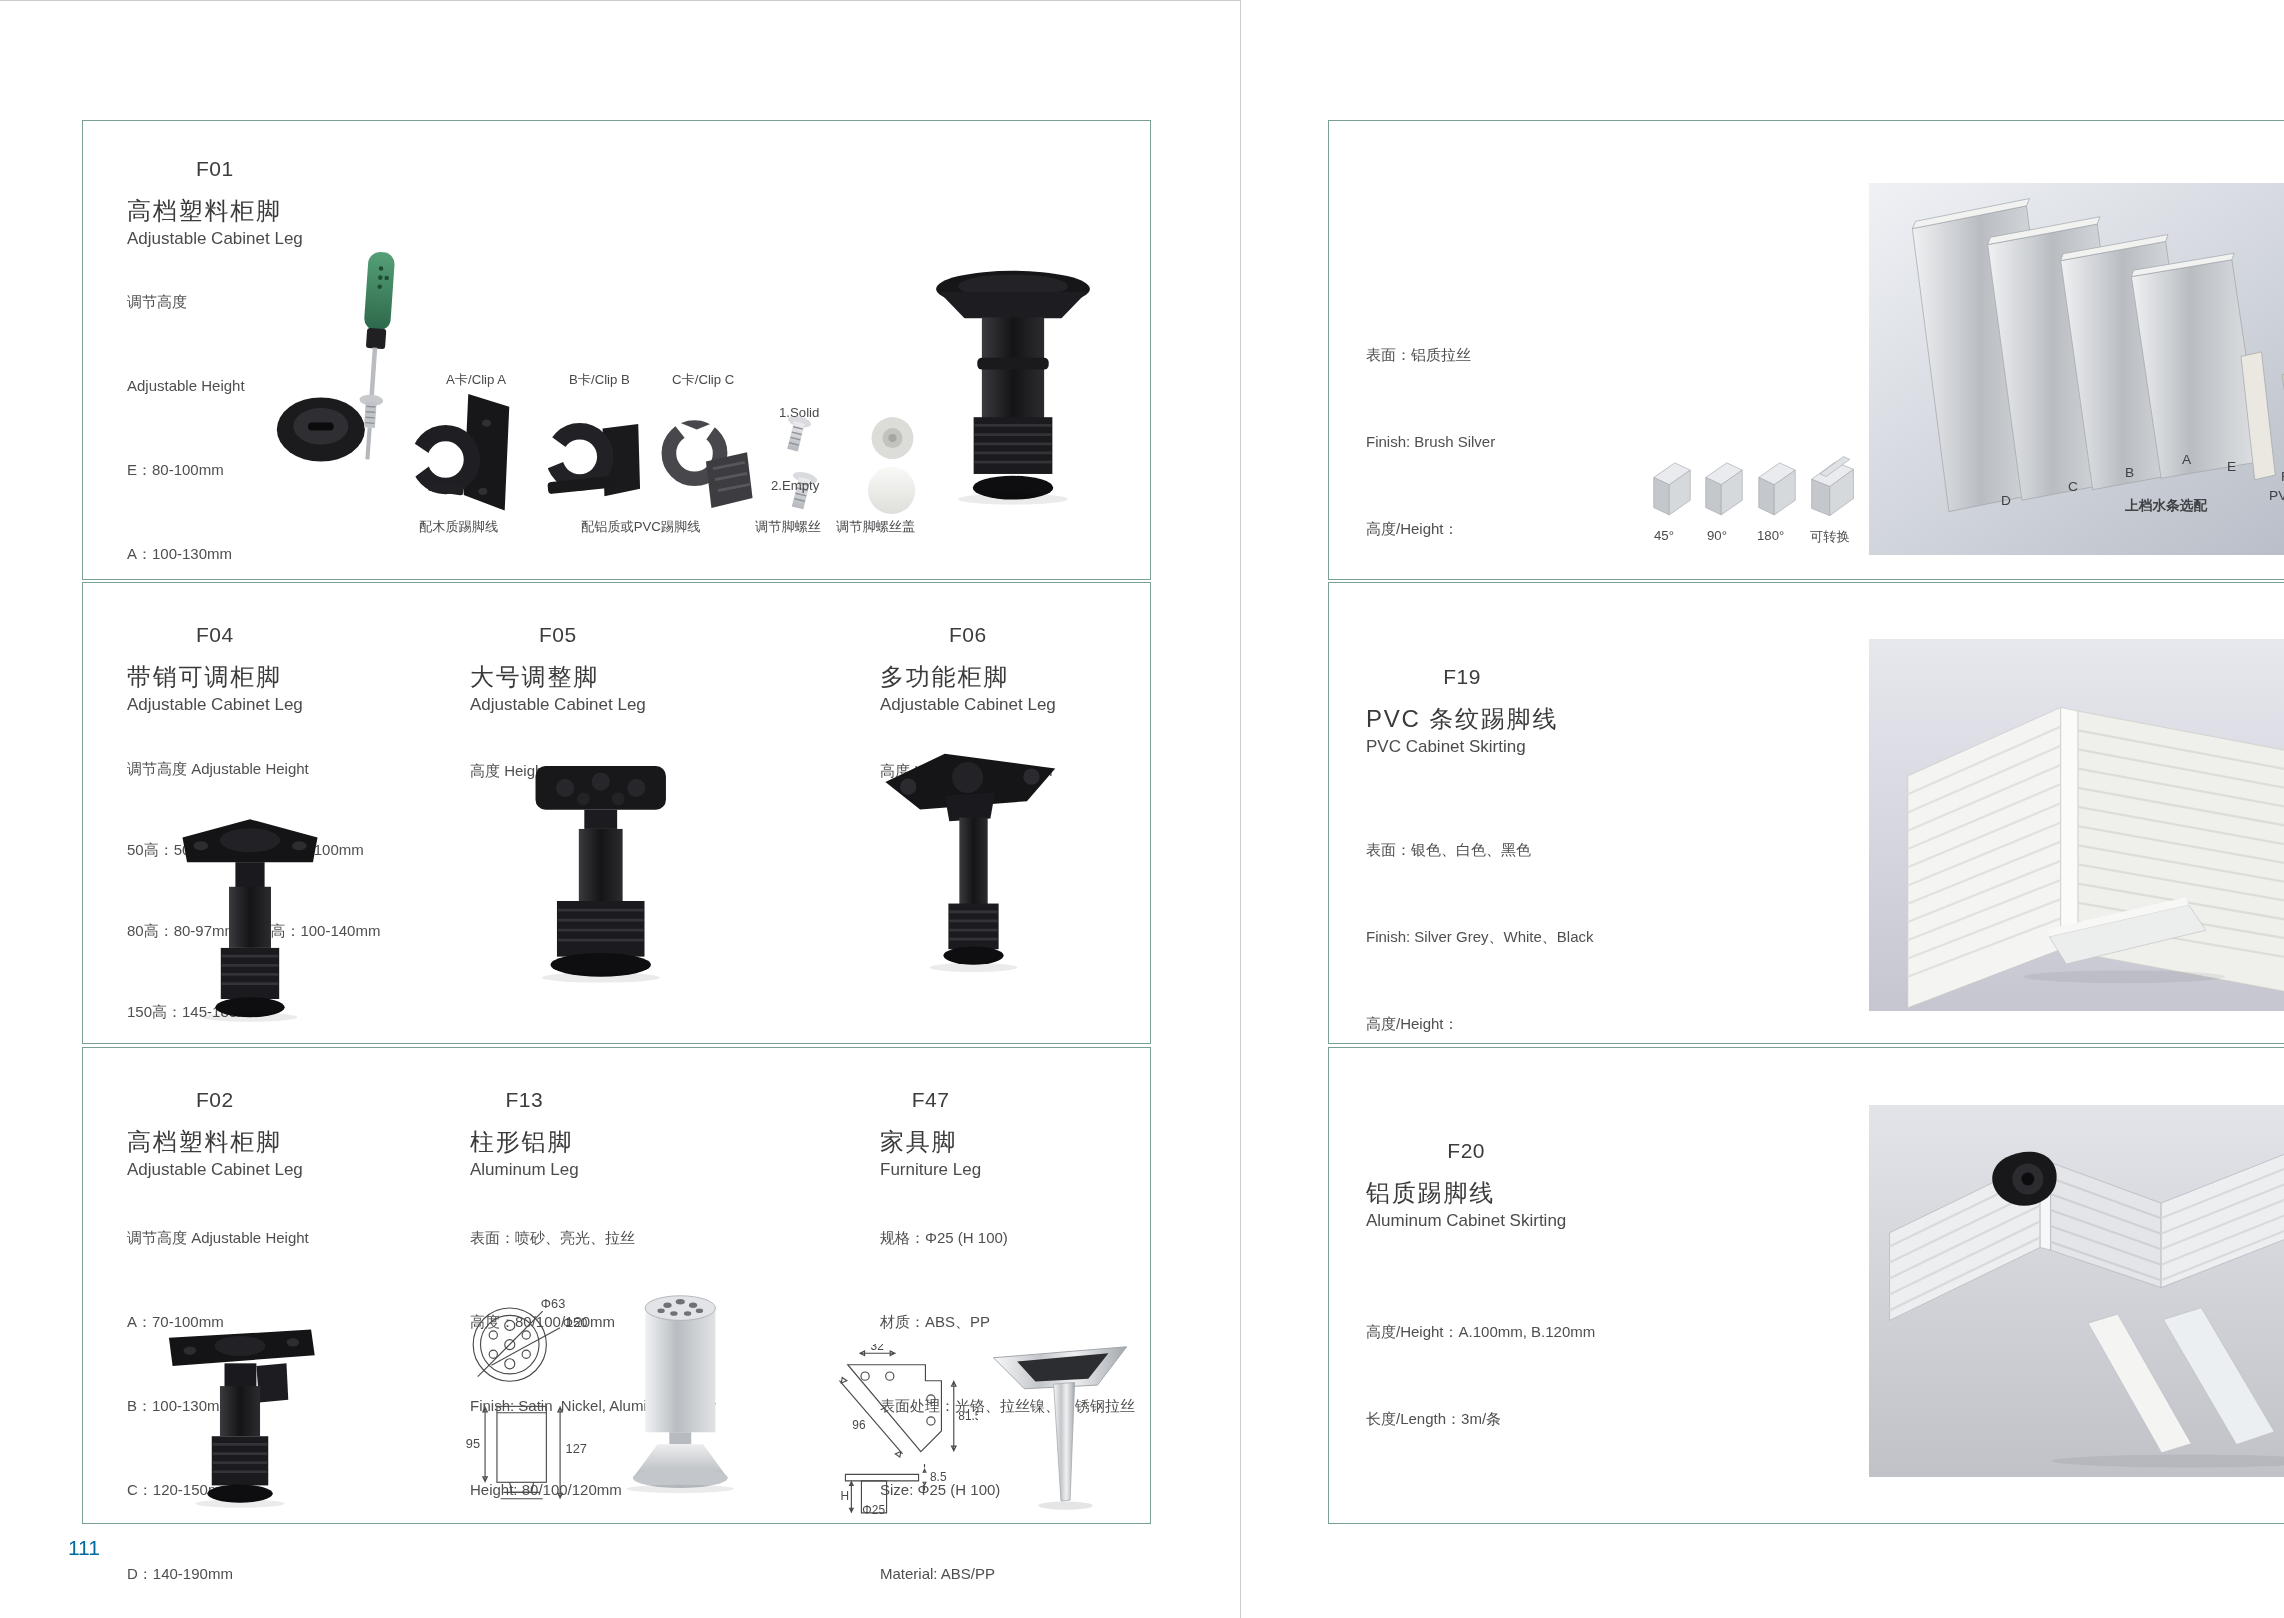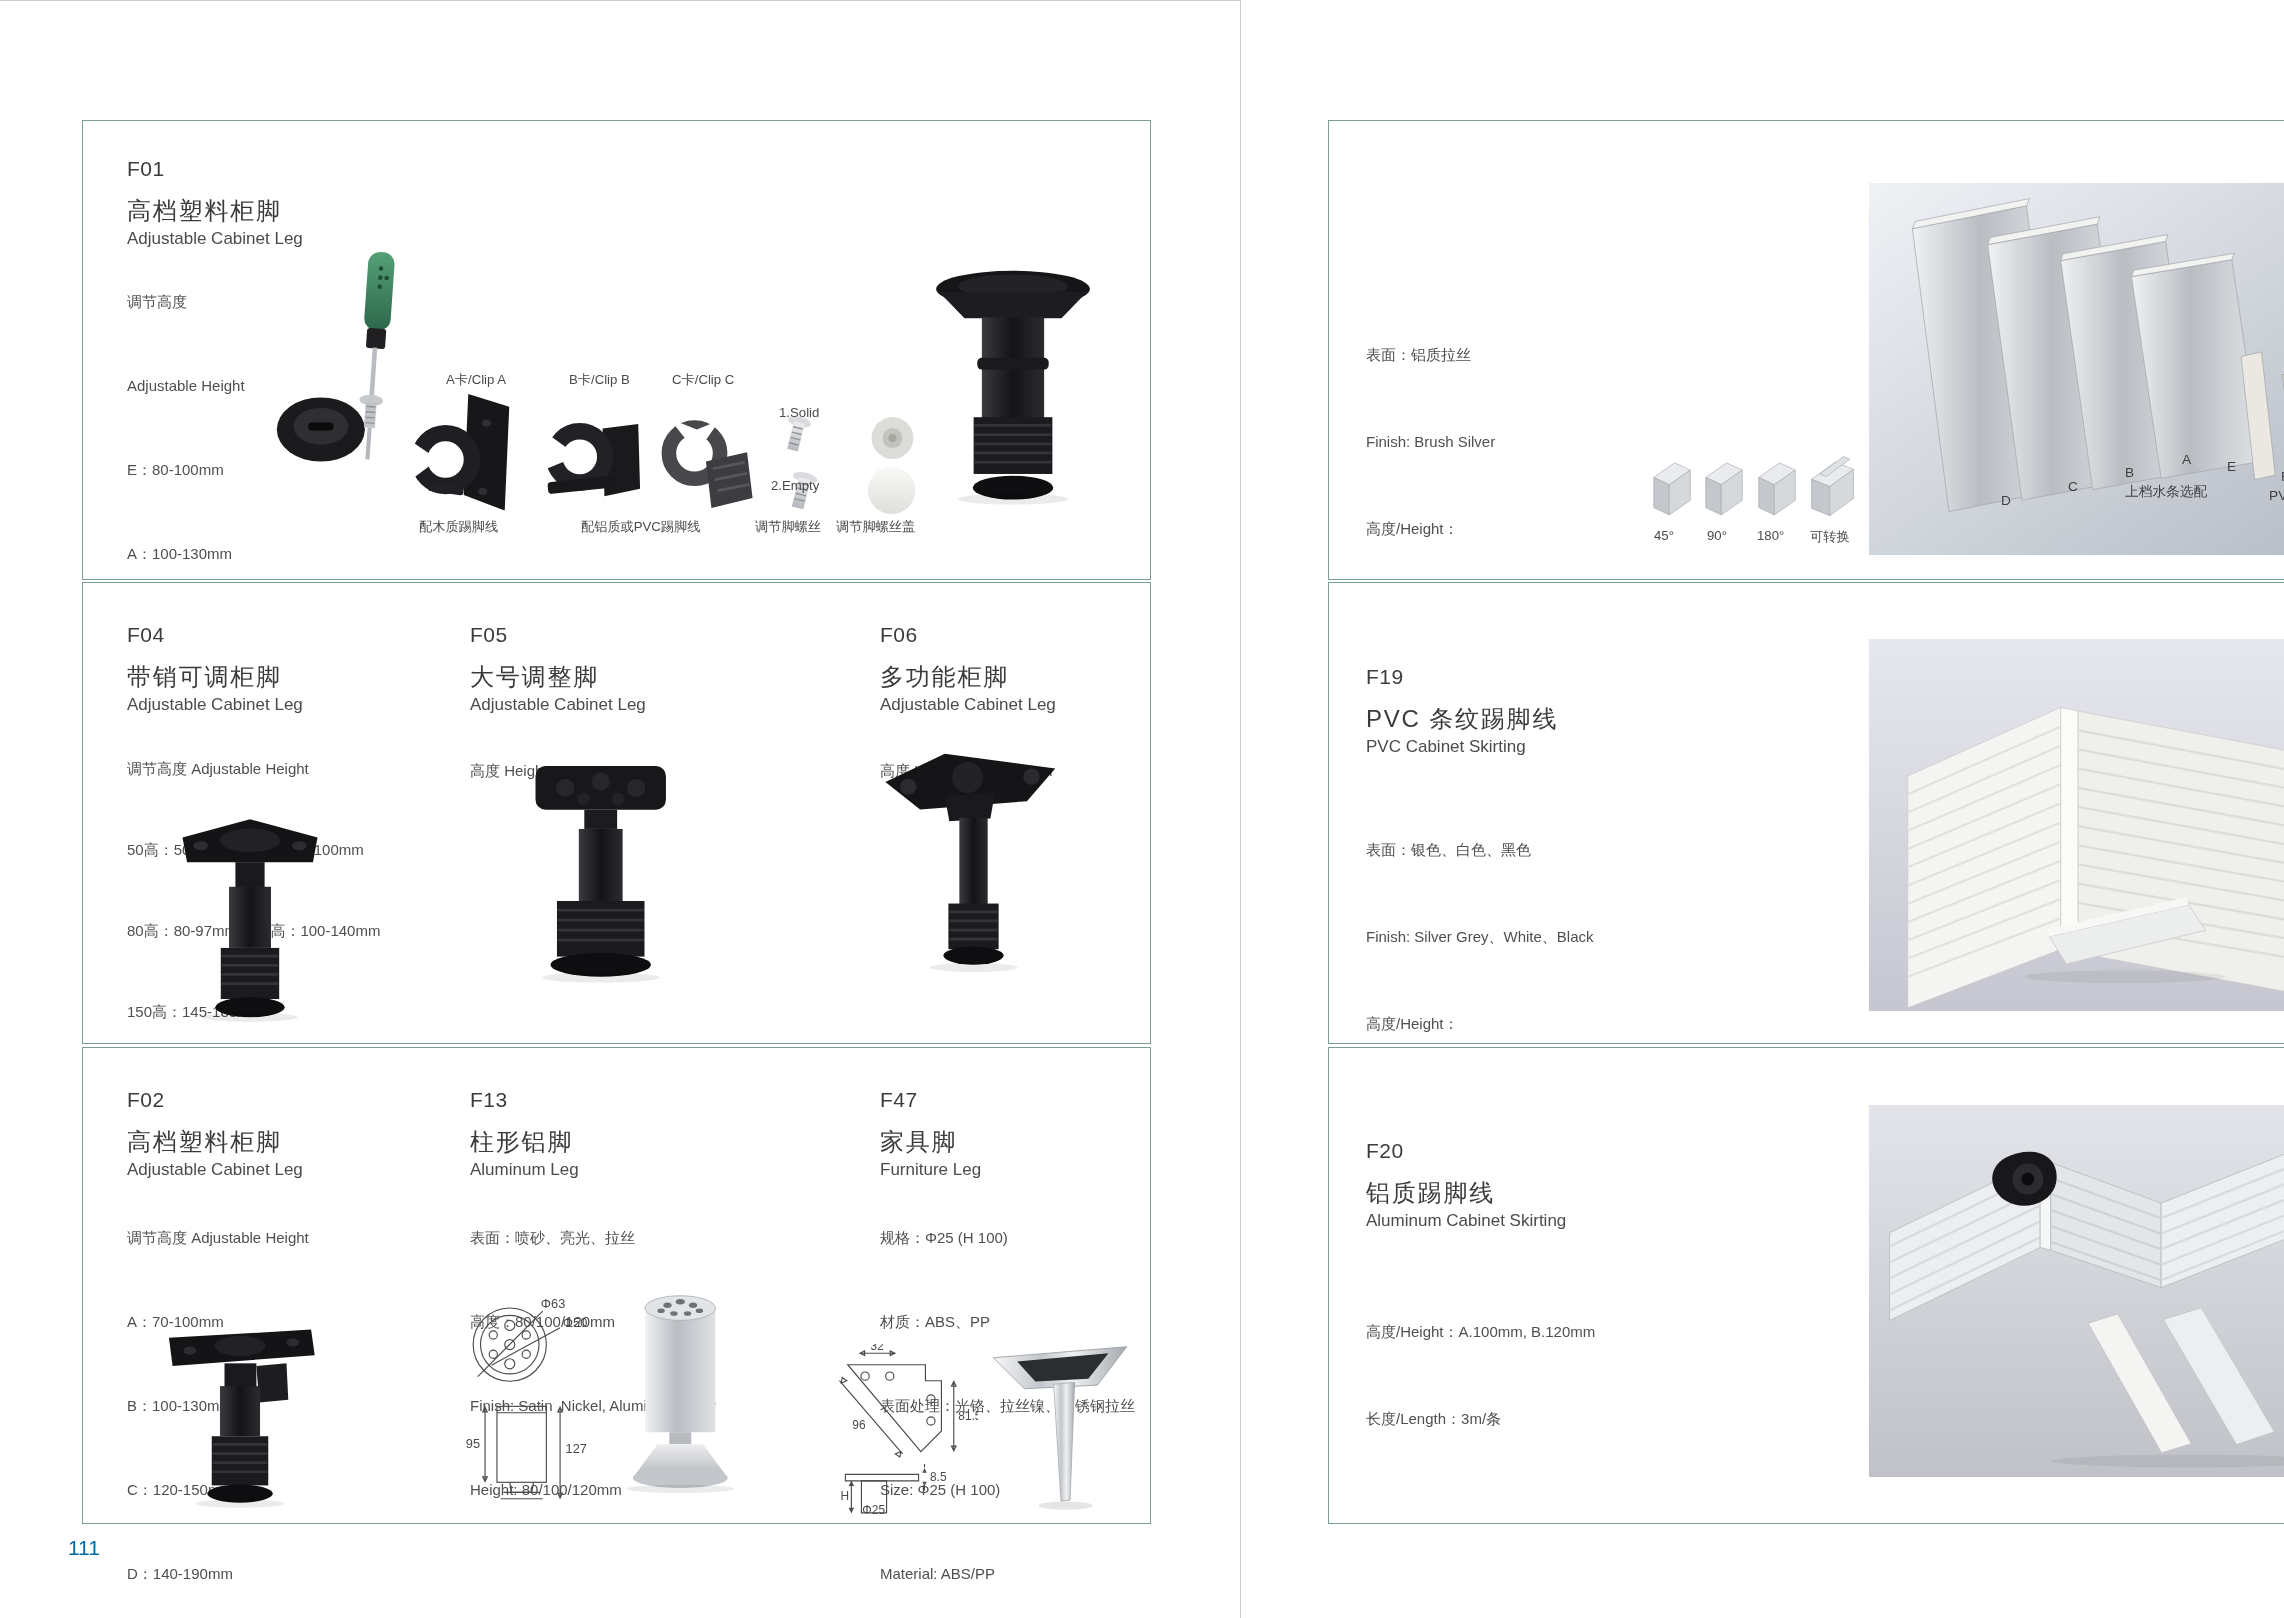--- a/index.html
+++ b/index.html
@@ -2,21 +2,21 @@
 <html style="font-size:7.3px"><head>
 <meta charset="utf-8">
 <style>
   html,body{margin:0;padding:0;background:#ffffff;}
   body{font-family:"Liberation Sans","DejaVu Sans",sans-serif;color:#3d3d3d;}
   #canvas{position:relative;width:2482px;height:1618px;background:#ffffff;overflow:hidden;}
   .hairline-v{position:absolute;background:#cccccc;}
   .hairline-h{position:absolute;background:#cccccc;}
   .box{position:absolute;border:0.9px solid #79a093;background:#ffffff;}
   .sec{position:absolute;}
-  .code{font-size:21px;color:#3c3c3c;letter-spacing:0.5px;}
+  .code{font-size:21px;color:#3c3c3c;letter-spacing:0.5px;text-align:center;}
   .tcn{font-size:24px;color:#3a3a3a;letter-spacing:1.8px;margin-top:13.7px;}
   .ten{font-size:17px;color:#4b4b4b;margin-top:2px;}
   .specs{position:absolute;font-size:15px;color:#4f4f4f;line-height:28px;white-space:pre-wrap;}
   .lbl{position:absolute;font-size:13.2px;color:#4a4a4d;white-space:nowrap;}
   .photolbl{position:absolute;font-size:13.7px;color:#3f4144;white-space:nowrap;}
   .pagenum{position:absolute;font-size:21px;color:#0369a1;}
   .photo{position:absolute;overflow:hidden;}
   svg{display:block;}
   .illo{position:absolute;}
 </style>
@@ -421,21 +421,21 @@
           <polygon points="1010,430 1080,418 1115,680 1045,692" fill="#e0e3e6"></polygon>
         </g>
       </svg>
       <div class="photolbl" style="left:132px;top:310px;">D</div>
       <div class="photolbl" style="left:199px;top:296px;">C</div>
       <div class="photolbl" style="left:256px;top:282px;">B</div>
       <div class="photolbl" style="left:313px;top:269px;">A</div>
       <div class="photolbl" style="left:358px;top:276px;">E</div>
       <div class="photolbl" style="left:412px;top:286px;">F</div>
       <div class="photolbl" style="left:400px;top:305px;">PVC</div>
-      <div class="photolbl" style="left:256px;top:300px;">上档水条选配</div>
+      <div class="photolbl" style="left:256px;top:314px;font-weight:bold;">上档水条选配</div>
 
     </div>
   </div>
 
   <div class="box" style="left:1328px;top:582px;width:1073px;height:460px;">
     <div class="sec" style="left:37px;top:82px;">
       <div class="code">F19</div>
       <div class="tcn">PVC 条纹踢脚线</div>
       <div class="ten">PVC Cabinet Skirting</div>
     </div>

